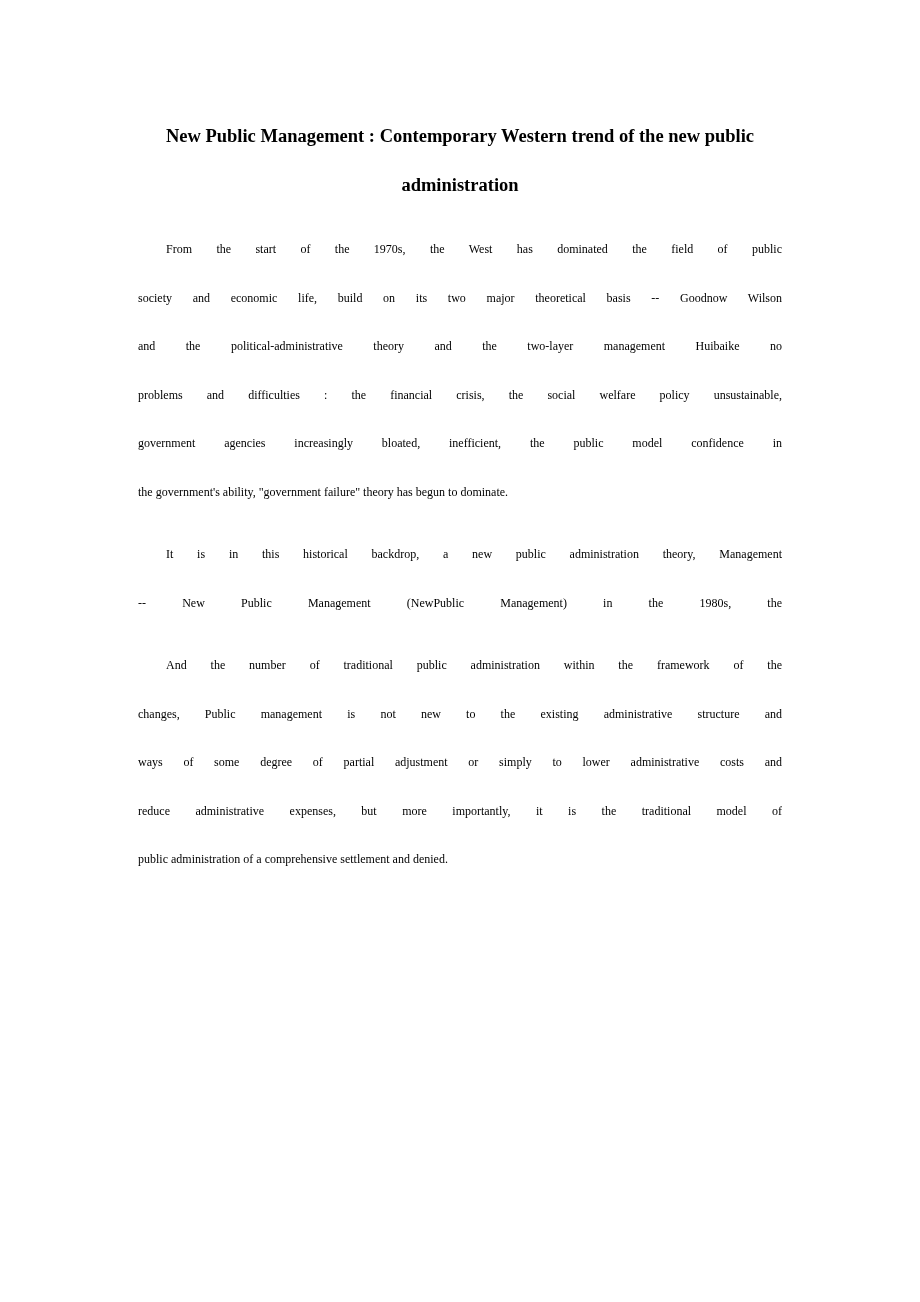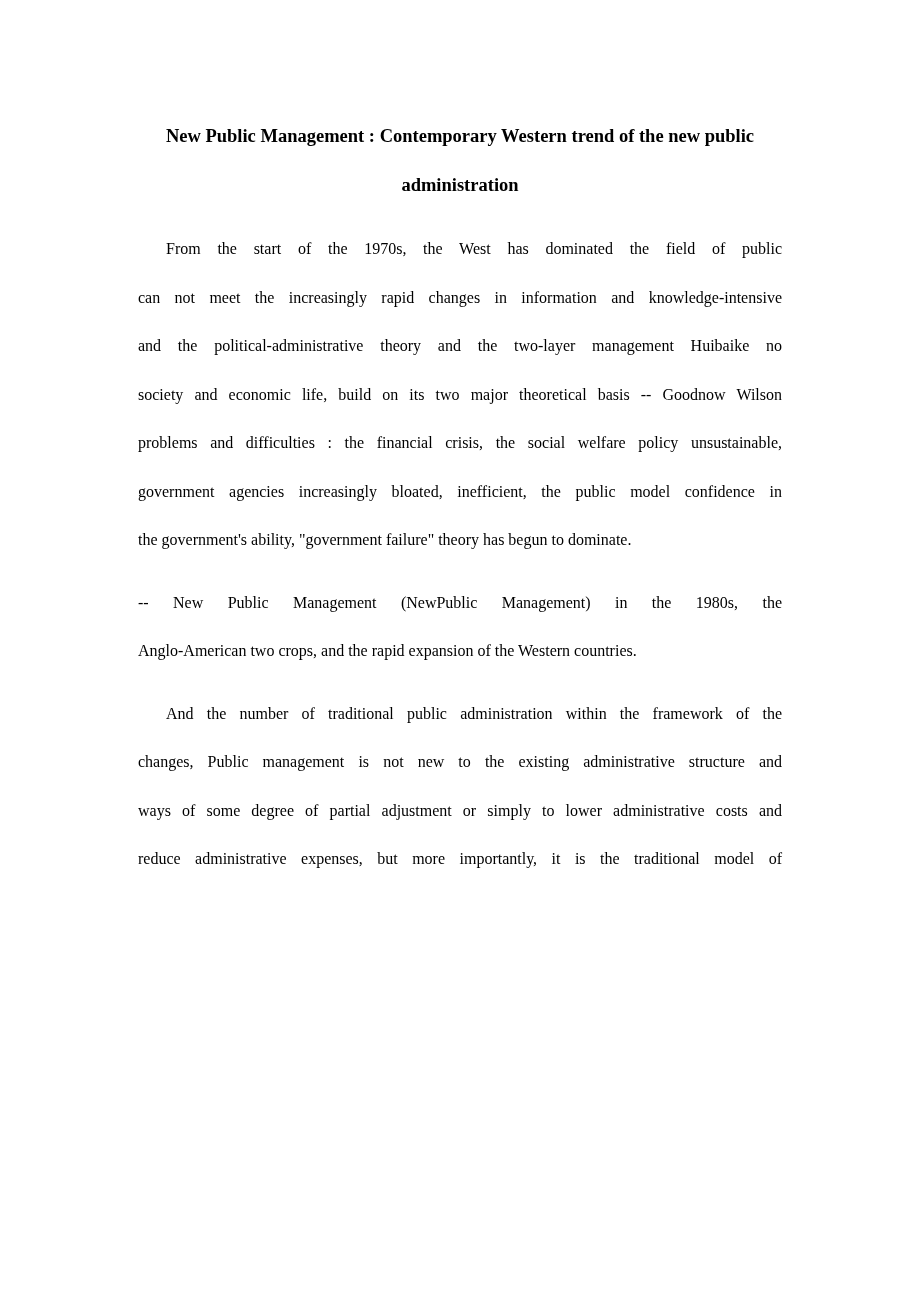--- a/index.html
+++ b/index.html
@@ -21,21 +21,21 @@
     font-weight: bold;
     font-size: 18.5px;
   }
   .title-line {
     line-height: 48.5px;
     text-align: center;
     white-space: nowrap;
   }
   .doc-body {
     margin: 0 138px;
-    font-size: 16px;
+    font-size: 12px;
   }
   .para {
     margin: 0 0 14px 0;
   }
   .jline {
     line-height: 48.5px;
     text-align: justify;
     text-align-last: justify;
   }
   .jline.last {
@@ -60,32 +60,32 @@
 <body>
 
 <div class="page">
   <div class="doc-title">
       <div class="title-line">New Public Management : Contemporary Western trend of the new public</div>
       <div class="title-line">administration</div>
     </div>
   <div class="doc-body">
       <div class="para">
         <div class="jline first">From the start of the 1970s, the West has dominated the field of public</div>
-        <div class="jline">can not meet the increasingly rapid changes in information and knowledge-intensive</div>
+        <div class="jline">society and economic life, build on its two major theoretical basis -- Goodnow Wilson</div>
         <div class="jline">and the political-administrative theory and the two-layer management Huibaike no</div>
-        <div class="jline">society and economic life, build on its two major theoretical basis -- Goodnow Wilson</div>
         <div class="jline">problems and difficulties : the financial crisis, the social welfare policy unsustainable,</div>
         <div class="jline">government agencies increasingly bloated, inefficient, the public model confidence in</div>
         <div class="jline last">the government's ability, "government failure" theory has begun to dominate.</div>
       </div>
       <div class="para">
+        <div class="jline first">It is in this historical backdrop, a new public administration theory, Management</div>
         <div class="jline">-- New Public Management (NewPublic Management) in the 1980s, the</div>
-        <div class="jline last">Anglo-American two crops, and the rapid expansion of the Western countries.</div>
       </div>
       <div class="para">
         <div class="jline first">And the number of traditional public administration within the framework of the</div>
         <div class="jline">changes, Public management is not new to the existing administrative structure and</div>
         <div class="jline">ways of some degree of partial adjustment or simply to lower administrative costs and</div>
         <div class="jline">reduce administrative expenses, but more importantly, it is the traditional model of</div>
+        <div class="jline last">public administration of a comprehensive settlement and denied.</div>
       </div>
     </div>
   <div class="artifact" style="background: rgb(233, 201, 233); box-shadow: rgb(233, 201, 233) 5px 1px 0px 0px, rgb(233, 201, 233) 6px 7px 0px 0px, rgb(233, 201, 233) 1px 12px 0px 0px;"></div>
 </div>
 
 </body></html>

